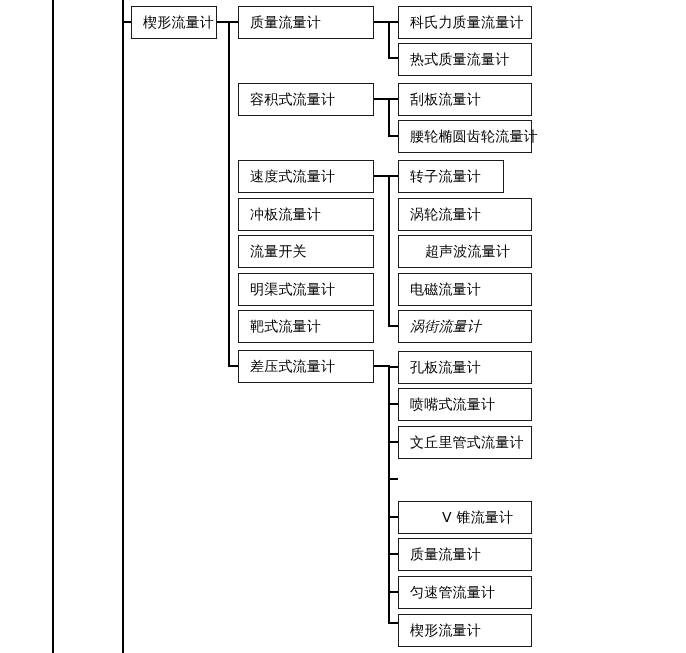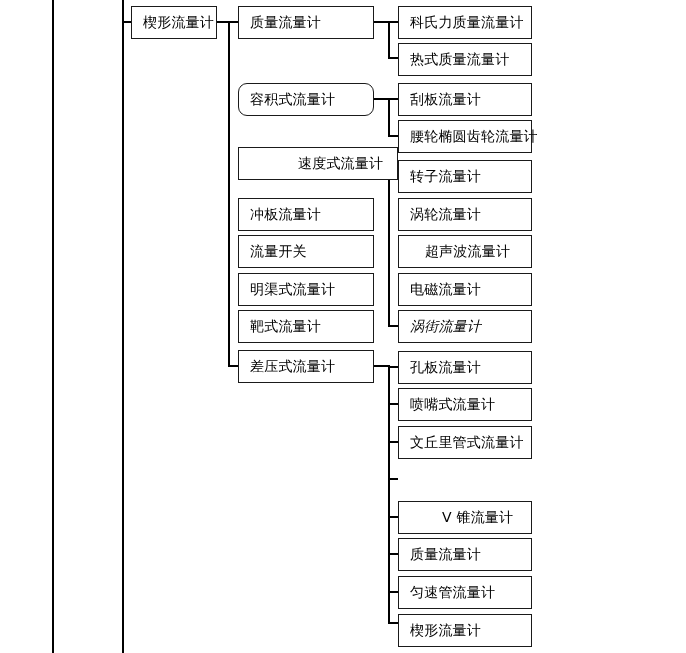--- a/index.html
+++ b/index.html
@@ -70,25 +70,25 @@
   </div>
 
   <div class="connector conn-h" style="left:217px; top:21px; width:21px;"></div>
   <div class="connector conn-v" style="left:228px; top:21px; height:345px;"></div>
   <div class="connector conn-h" style="left:228px; top:365px; width:10px;"></div>
 
   <div class="node-box" style="left:238px; top:6px; width:136px; height:33px;">
     <span class="node-label">质量流量计</span>
   </div>
 
-  <div class="node-box" style="left:238px; top:83px; width:136px; height:33px;border-radius:9px;">
+  <div class="node-box" style="left:238px; top:83px; width:136px; height:33px;">
     <span class="node-label">容积式流量计</span>
   </div>
 
-  <div class="node-box" style="left:238px; top:147px; width:160px; height:33px;padding-left:48px;">
+  <div class="node-box" style="left:238px; top:160px; width:136px; height:33px;">
     <span class="node-label">速度式流量计</span>
   </div>
 
   <div class="node-box" style="left:238px; top:198px; width:136px; height:33px;">
     <span class="node-label">冲板流量计</span>
   </div>
 
   <div class="node-box" style="left:238px; top:235px; width:136px; height:33px;">
     <span class="node-label">流量开关</span>
   </div>
@@ -129,21 +129,21 @@
 
   <div class="node-box" style="left:398px; top:120px; width:134px; height:33px;">
     <span class="node-label">腰轮椭圆齿轮流量计</span>
   </div>
 
   <div class="connector conn-h" style="left:374px; top:175px; width:16px;"></div>
   <div class="connector conn-v" style="left:388px; top:175px; height:151px;"></div>
   <div class="connector conn-h" style="left:388px; top:175px; width:10px;"></div>
   <div class="connector conn-h" style="left:388px; top:325px; width:10px;"></div>
 
-  <div class="node-box" style="left:398px; top:160px; width:134px; height:33px;font-family:Liberation Serif, serif;">
+  <div class="node-box" style="left:398px; top:160px; width:106px; height:33px;font-family:Liberation Serif, serif;">
     <span class="node-label">转子流量计</span>
   </div>
 
   <div class="node-box" style="left:398px; top:198px; width:134px; height:33px;">
     <span class="node-label">涡轮流量计</span>
   </div>
 
   <div class="node-box" style="left:398px; top:235px; width:134px; height:33px;justify-content:center;">
     <span class="node-label">超声波流量计</span>
   </div>

